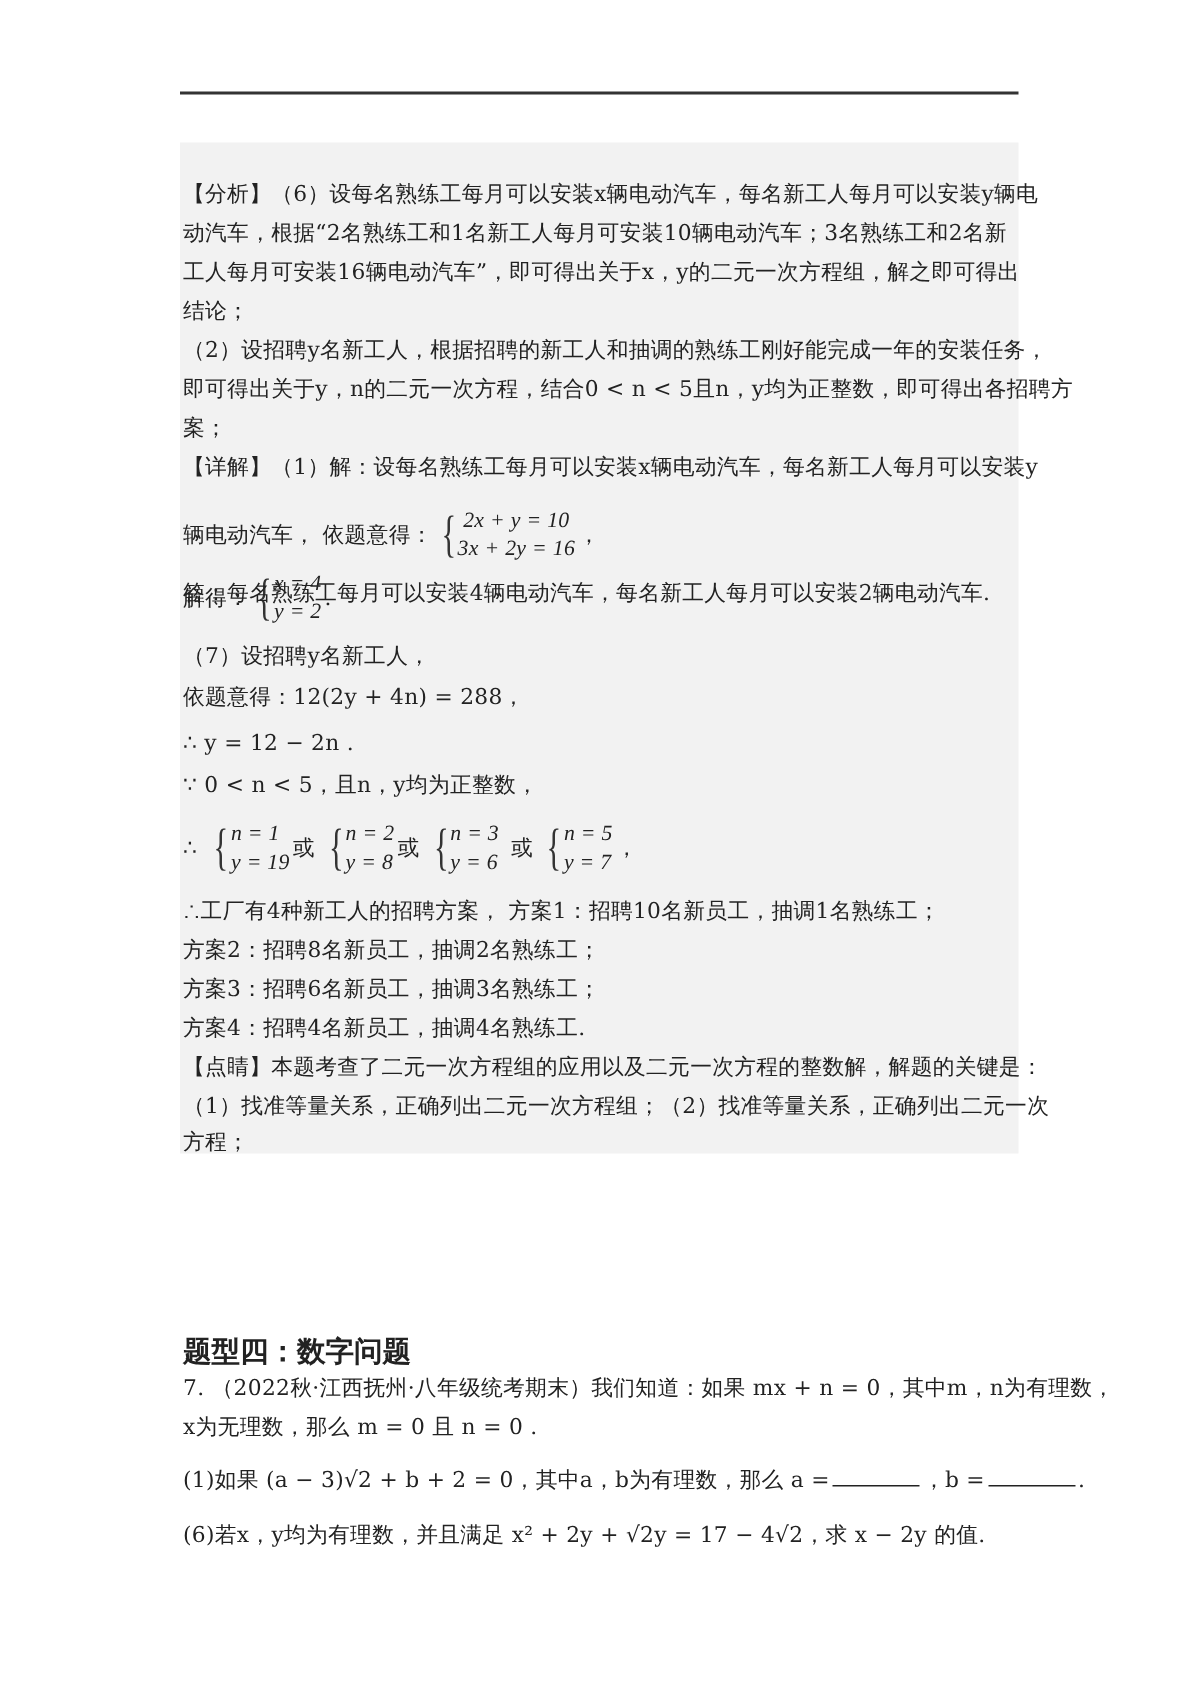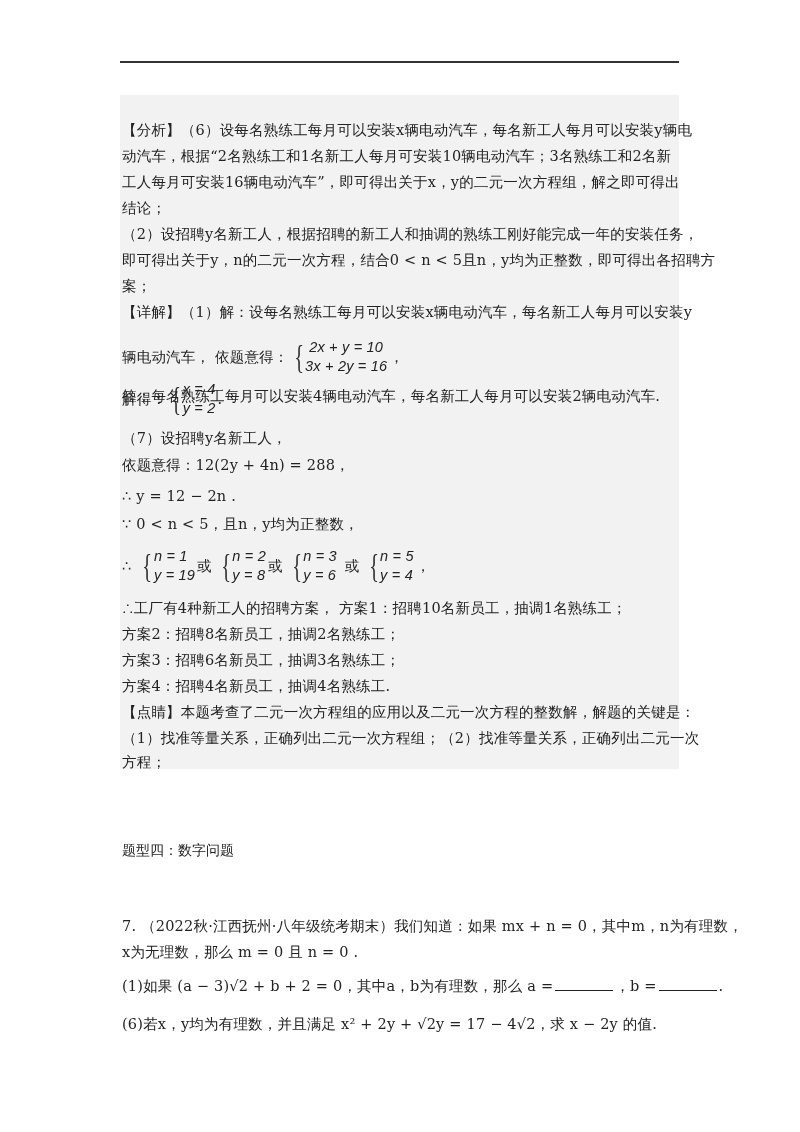--- a/index.html
+++ b/index.html
@@ -1,26 +1,26 @@
 <!DOCTYPE html>
 <html><head>
 <meta charset="utf-8">
 <style>
   html, body { margin: 0; padding: 0; background: #ffffff; }
   body { width: 800px; height: 1132px; position: relative; overflow: hidden;
          font-family: "DejaVu Serif", "Liberation Serif", serif; color: #222; }
   .header-rule { position: absolute; left: 120px; top: 61px; width: 559px; height: 2px; background: #333; }
   .shaded { position: absolute; left: 120px; top: 95px; width: 559px; height: 674px; background: #f2f2f2; }
   .line { position: absolute; left: 122px; font-size: 14.5px; line-height: 20px; white-space: nowrap; letter-spacing: 0.2px; }
-  .m { font-family: Liberation Sans, sans-serif; font-style: italic; }
+  .m { font-family: Liberation Serif, serif; font-style: italic; }
   .sys { display: inline-flex; align-items: center; vertical-align: middle; margin: 0 2px; }
   .brace { font-family: "Liberation Serif", serif; font-size: 34px; line-height: 34px; font-weight: 200; transform: scaleX(0.6); margin-right: -2px; color: #333; }
   .rows { display: inline-flex; flex-direction: column; font-family: "Liberation Serif", serif; font-size: 14.5px; line-height: 19px; }
   .blank { display: inline-block; width: 58px; border-bottom: 1px solid #222; height: 14px; vertical-align: baseline; margin: 0 2px; }
-  .title { position: absolute; left: 122px; top: 842px; font-size: 14px; font-weight: normal; font-family: "DejaVu Sans", sans-serif; }
+  .title { position: absolute; left: 122px; top: 888px; font-size: 19px; font-weight: bold; font-family: "DejaVu Sans", sans-serif; }
 </style>
 </head>
 <body>
 
 <div class="header-rule"></div>
 <div class="shaded"></div>
 
 <div class="line" style="top:120px">
   <span>【分析】</span><span>（6）设每名熟练工每月可以安装x辆电动汽车，每名新工人每月可以安装y辆电</span>
 </div>
@@ -84,21 +84,21 @@
     <span class="rows">
         <span class="m">n = 3</span>
         <span class="m">y = 6</span>
       </span>
   </span>
   <span style="margin-left:6px">或</span>
   <span class="sys" style="margin-left:6px">
     <span class="brace">{</span>
     <span class="rows">
         <span class="m">n = 5</span>
-        <span class="m">y = 4</span>
+        <span class="m">y = 7</span>
       </span>
   </span>
   <span>，</span>
 </div>
 <div class="line" style="top:598px">∴工厂有4种新工人的招聘方案，  方案1：招聘10名新员工，抽调1名熟练工；</div>
 <div class="line" style="top:624px">方案2：招聘8名新员工，抽调2名熟练工；</div>
 <div class="line" style="top:650px">方案3：招聘6名新员工，抽调3名熟练工；</div>
 <div class="line" style="top:676px">方案4：招聘4名新员工，抽调4名熟练工.</div>
 
 <div class="line" style="top:702px">

